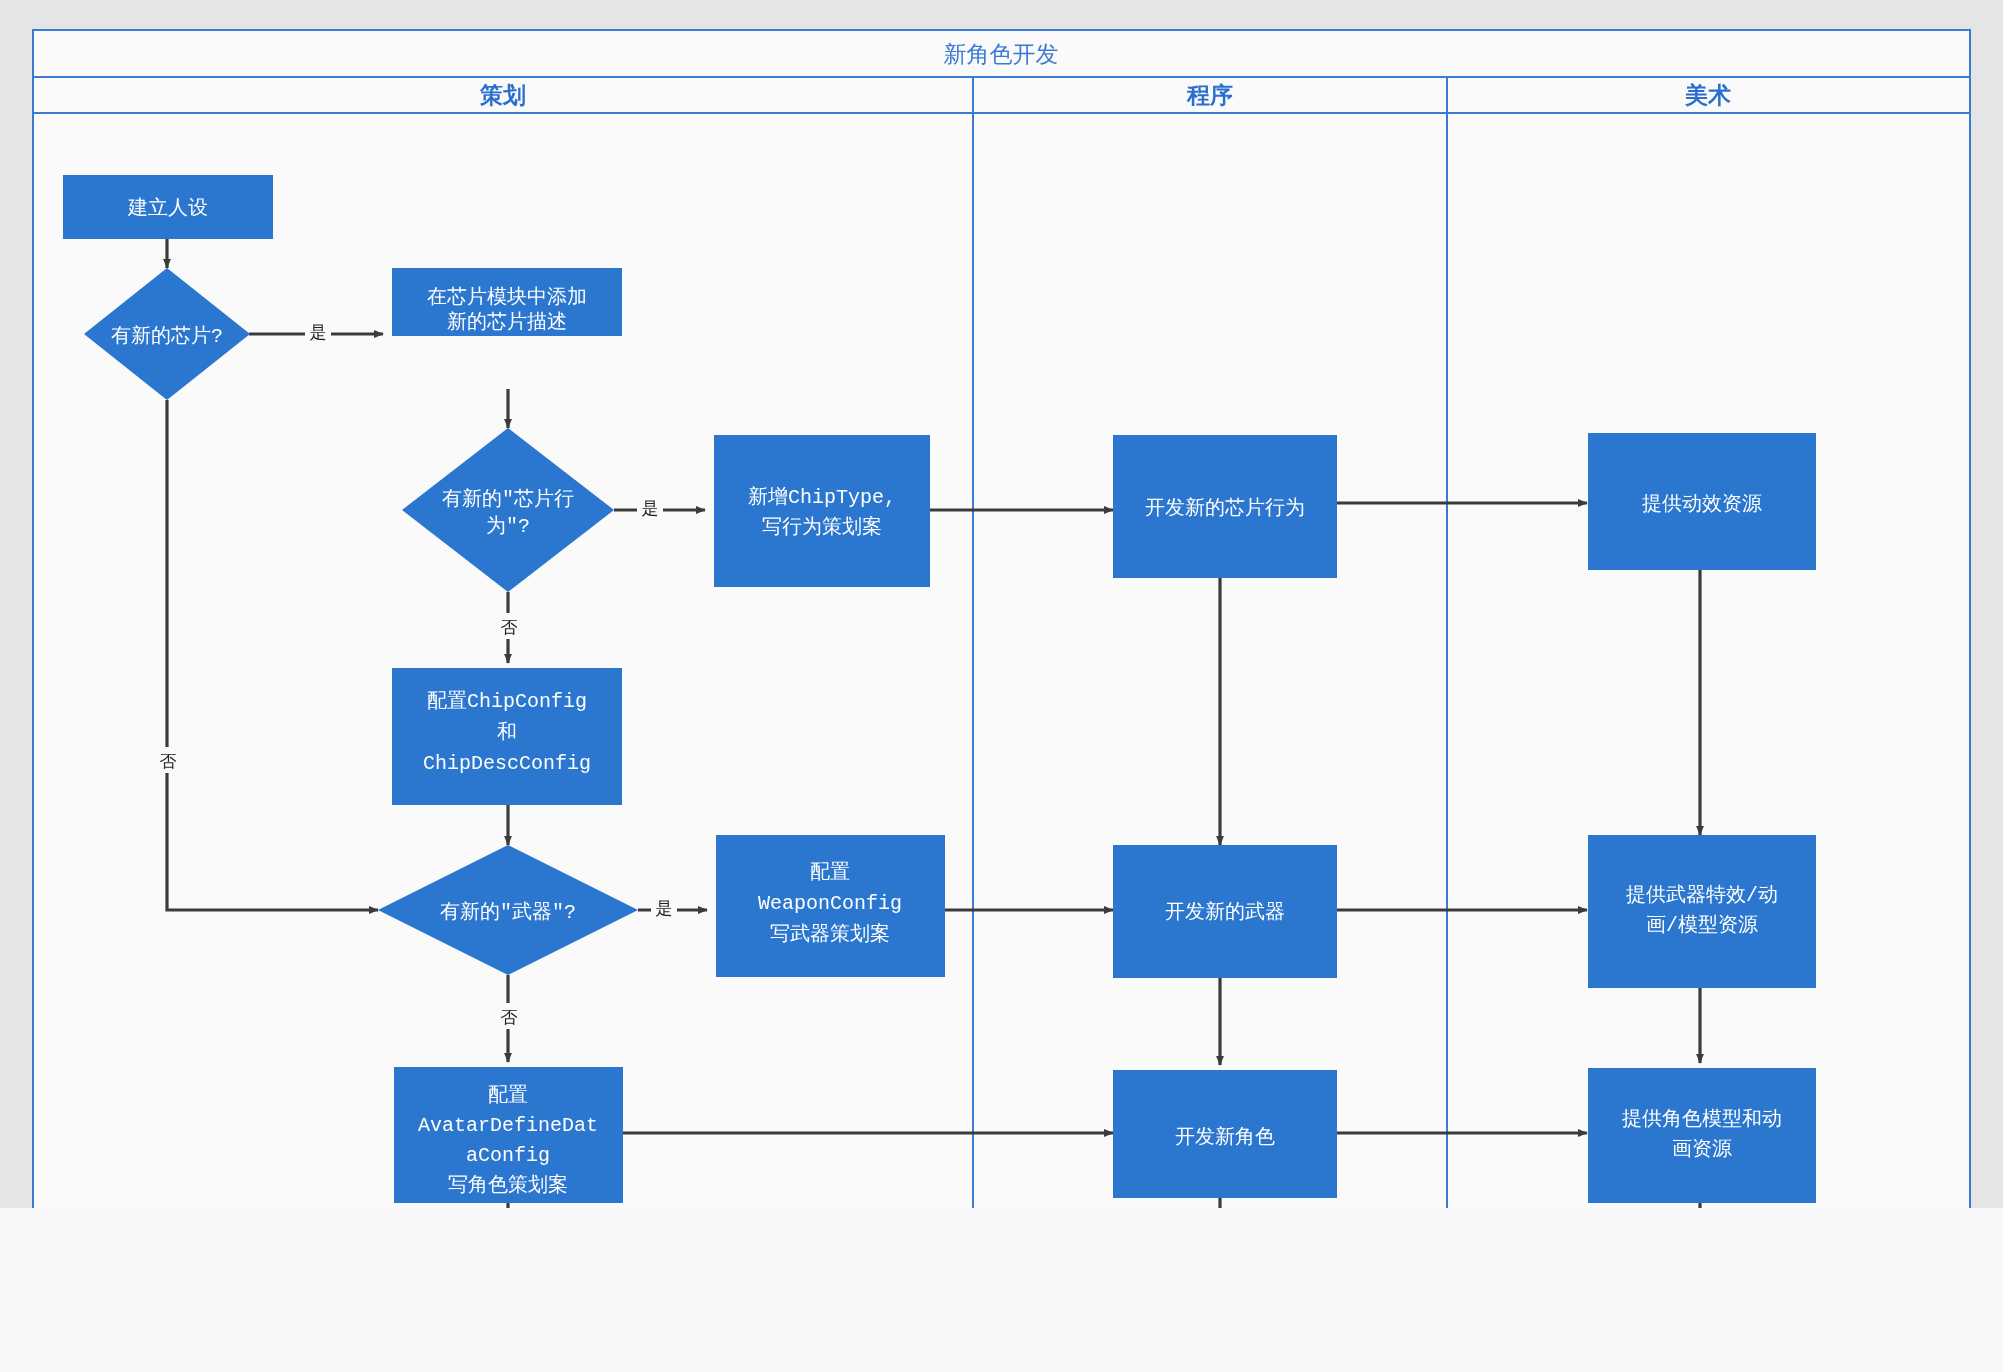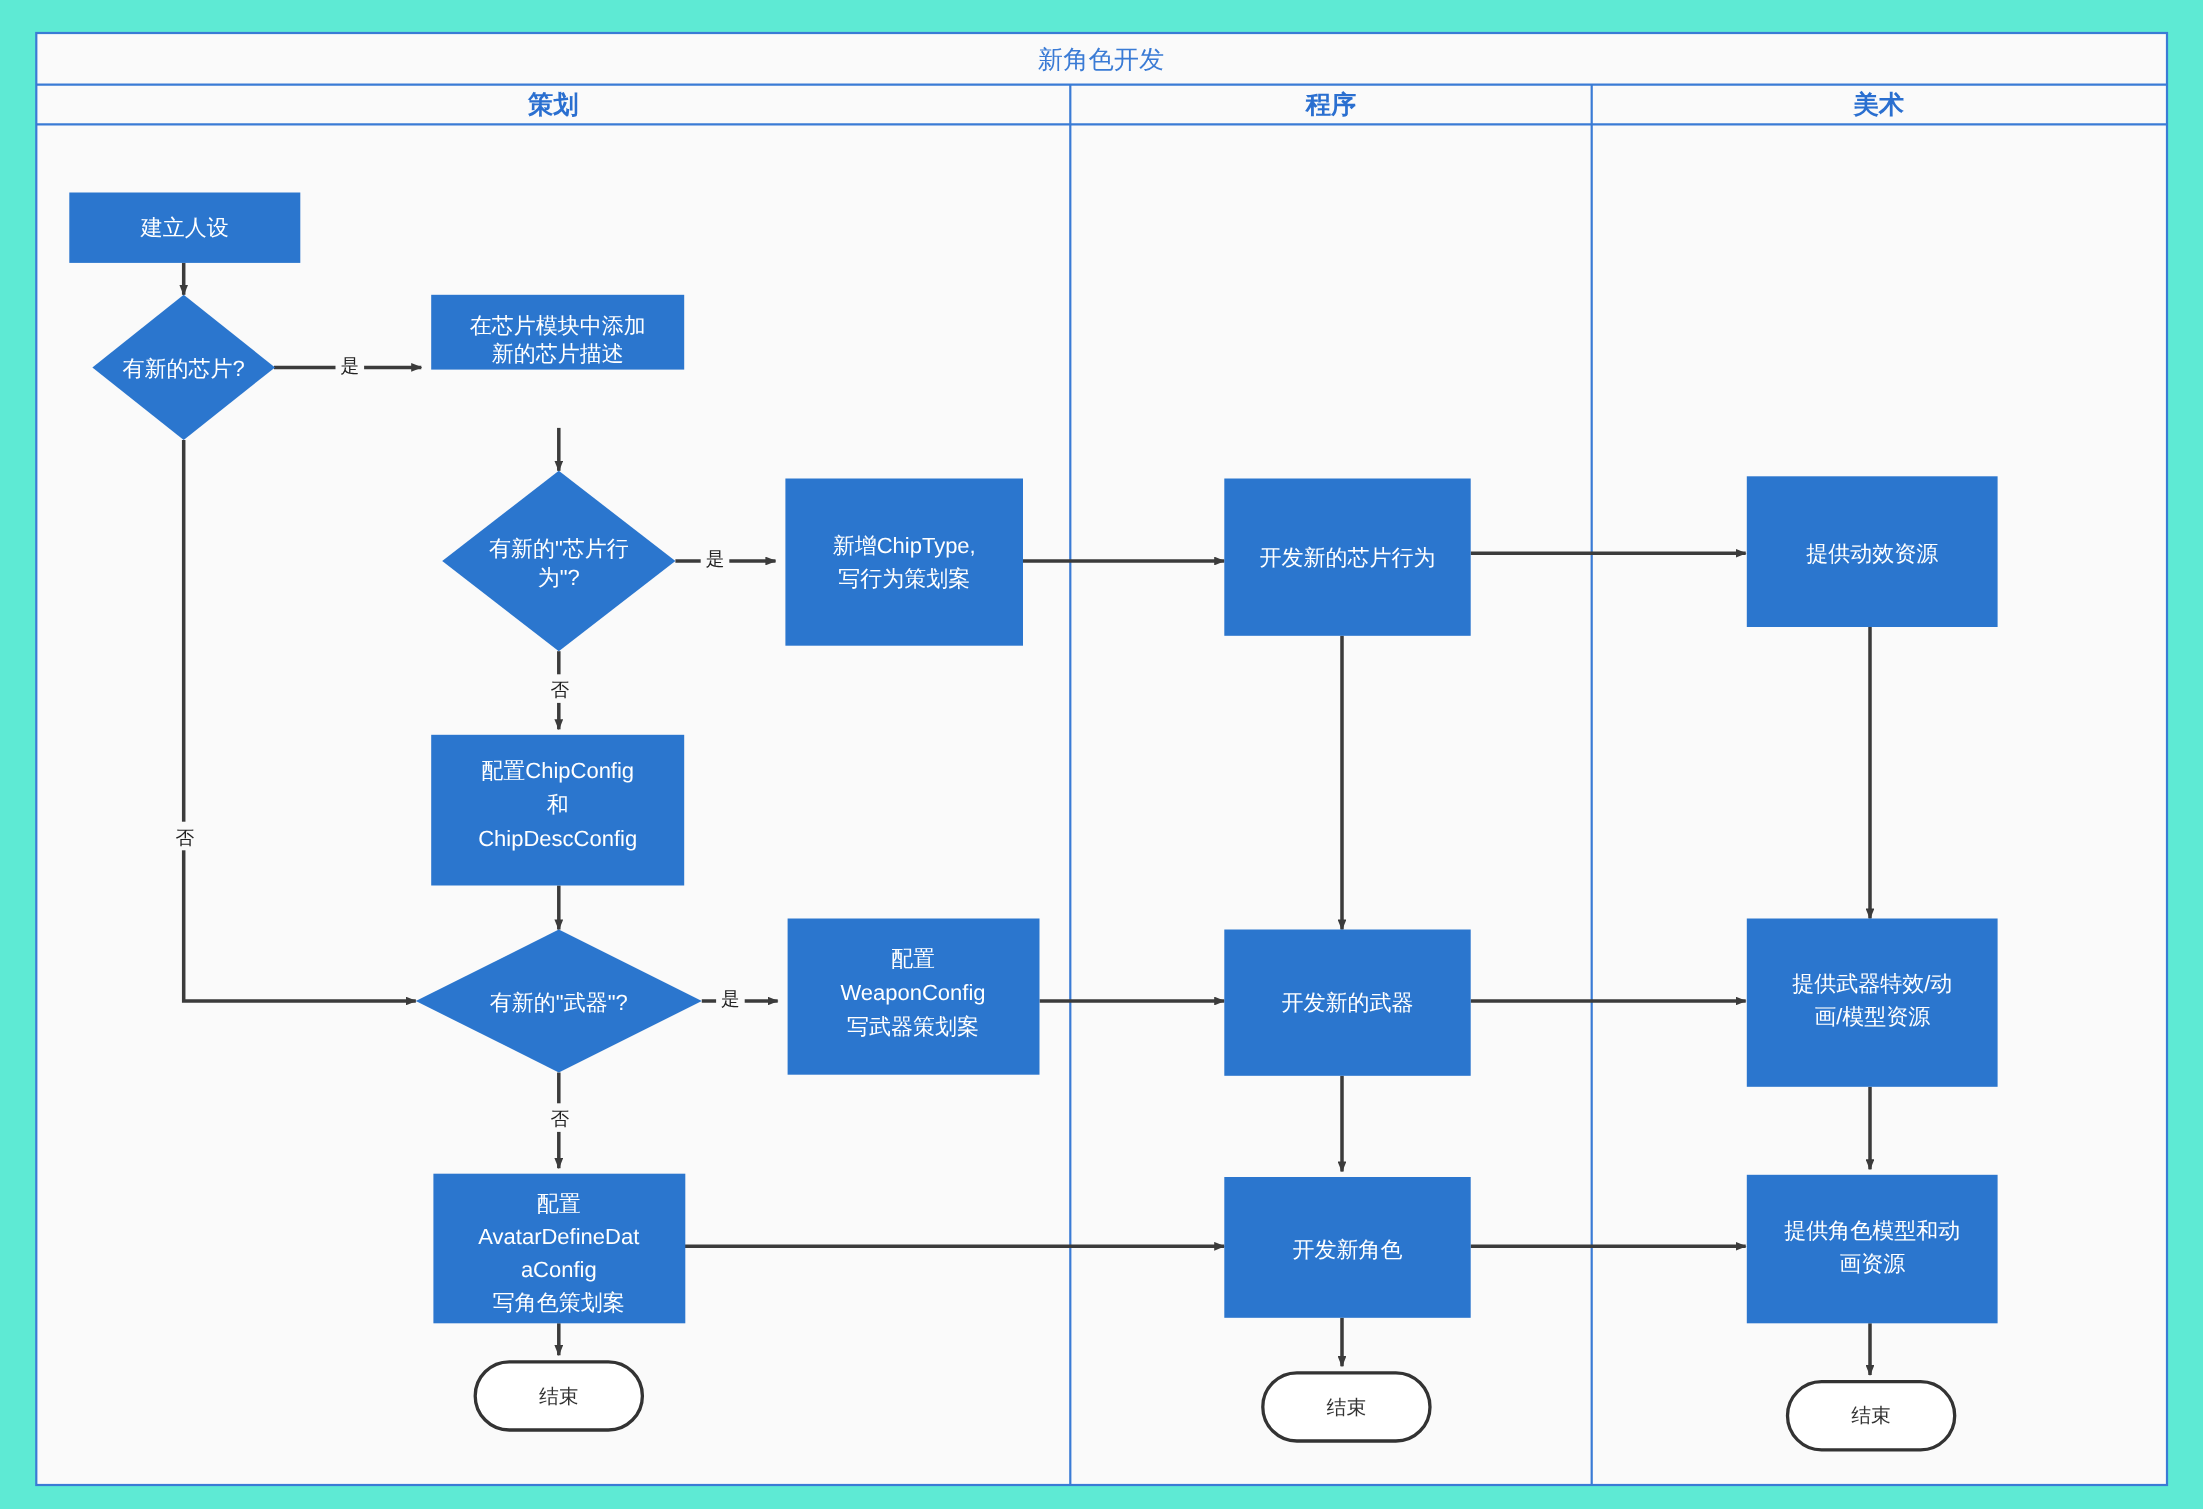--- a/index.html
+++ b/index.html
@@ -1,17 +1,17 @@
 <!DOCTYPE html>
 <html><head>
 <meta charset="utf-8">
 <style>
   html,body{margin:0;padding:0;background:#f7f7f7;}
   body{font-family:"Liberation Sans","DejaVu Sans",sans-serif;}
-  #stage{position:relative;width:2003px;height:1372px;background:#5eead4;overflow:hidden;}
+  #stage{position:relative;width:2003px;height:1208px;background:#e5e5e5;overflow:hidden;font-family:Liberation Mono, monospace;}
   svg{display:block;}
   .lane-frame{fill:#fafafa;stroke:#3a7bd5;stroke-width:2;}
   .lane-div{stroke:#3a7bd5;stroke-width:2;}
   .title-txt{fill:#3a7bd5;font-size:23px;}
   .lane-txt{fill:#2a6fd0;font-size:23px;font-weight:bold;}
   .proc{fill:#2b76ce;}
   .proc-txt{fill:#ffffff;font-size:20px;}
   .dia{fill:#2b76ce;}
   .term{fill:#ffffff;stroke:#333333;stroke-width:3;}
   .term-txt{fill:#333333;font-size:18px;}

